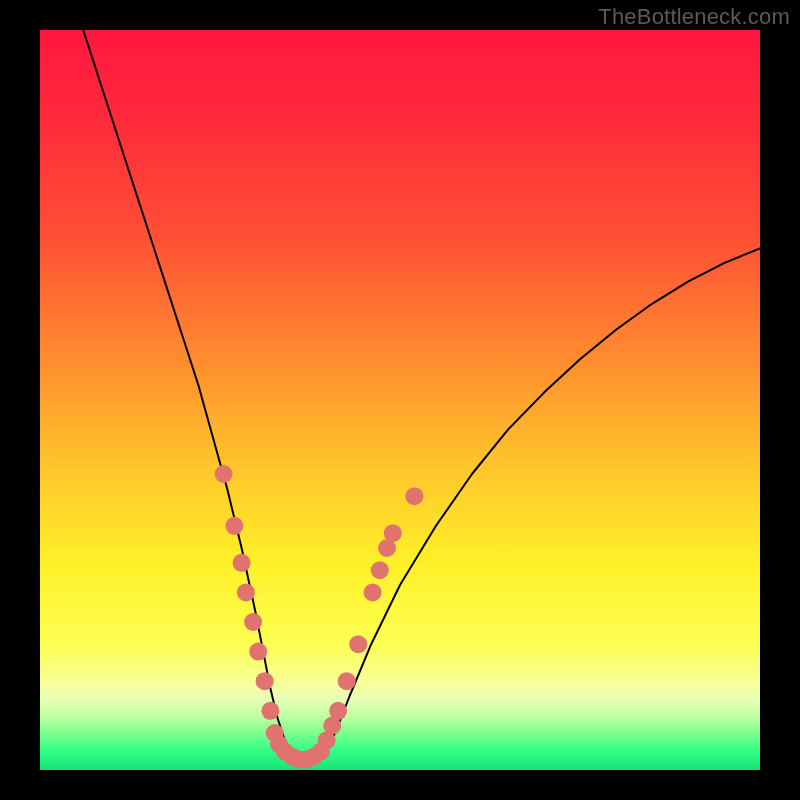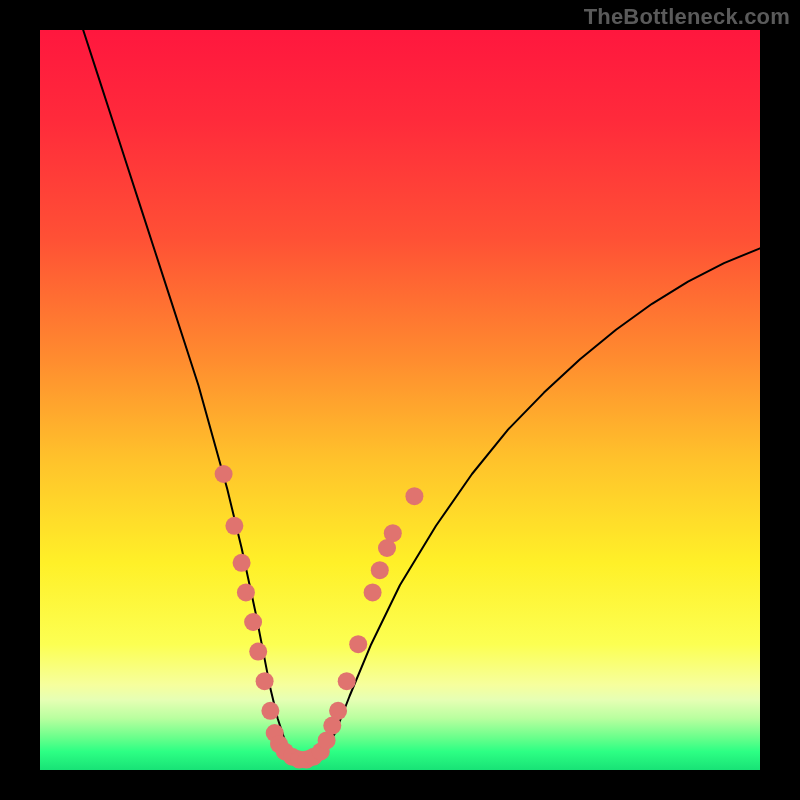--- a/index.html
+++ b/index.html
@@ -16,21 +16,21 @@
     width: 800px;
     height: 800px;
     background: #000;
   }
   .watermark {
     position: absolute;
     top: 4px;
     right: 10px;
     color: #5a5a5a;
     font-size: 22px;
-    font-weight: 700;
+    font-weight: 400;
     letter-spacing: 0.2px;
     user-select: none;
   }
   svg {
     position: absolute;
     left: 0;
     top: 0;
   }
 </style>
 </head>

